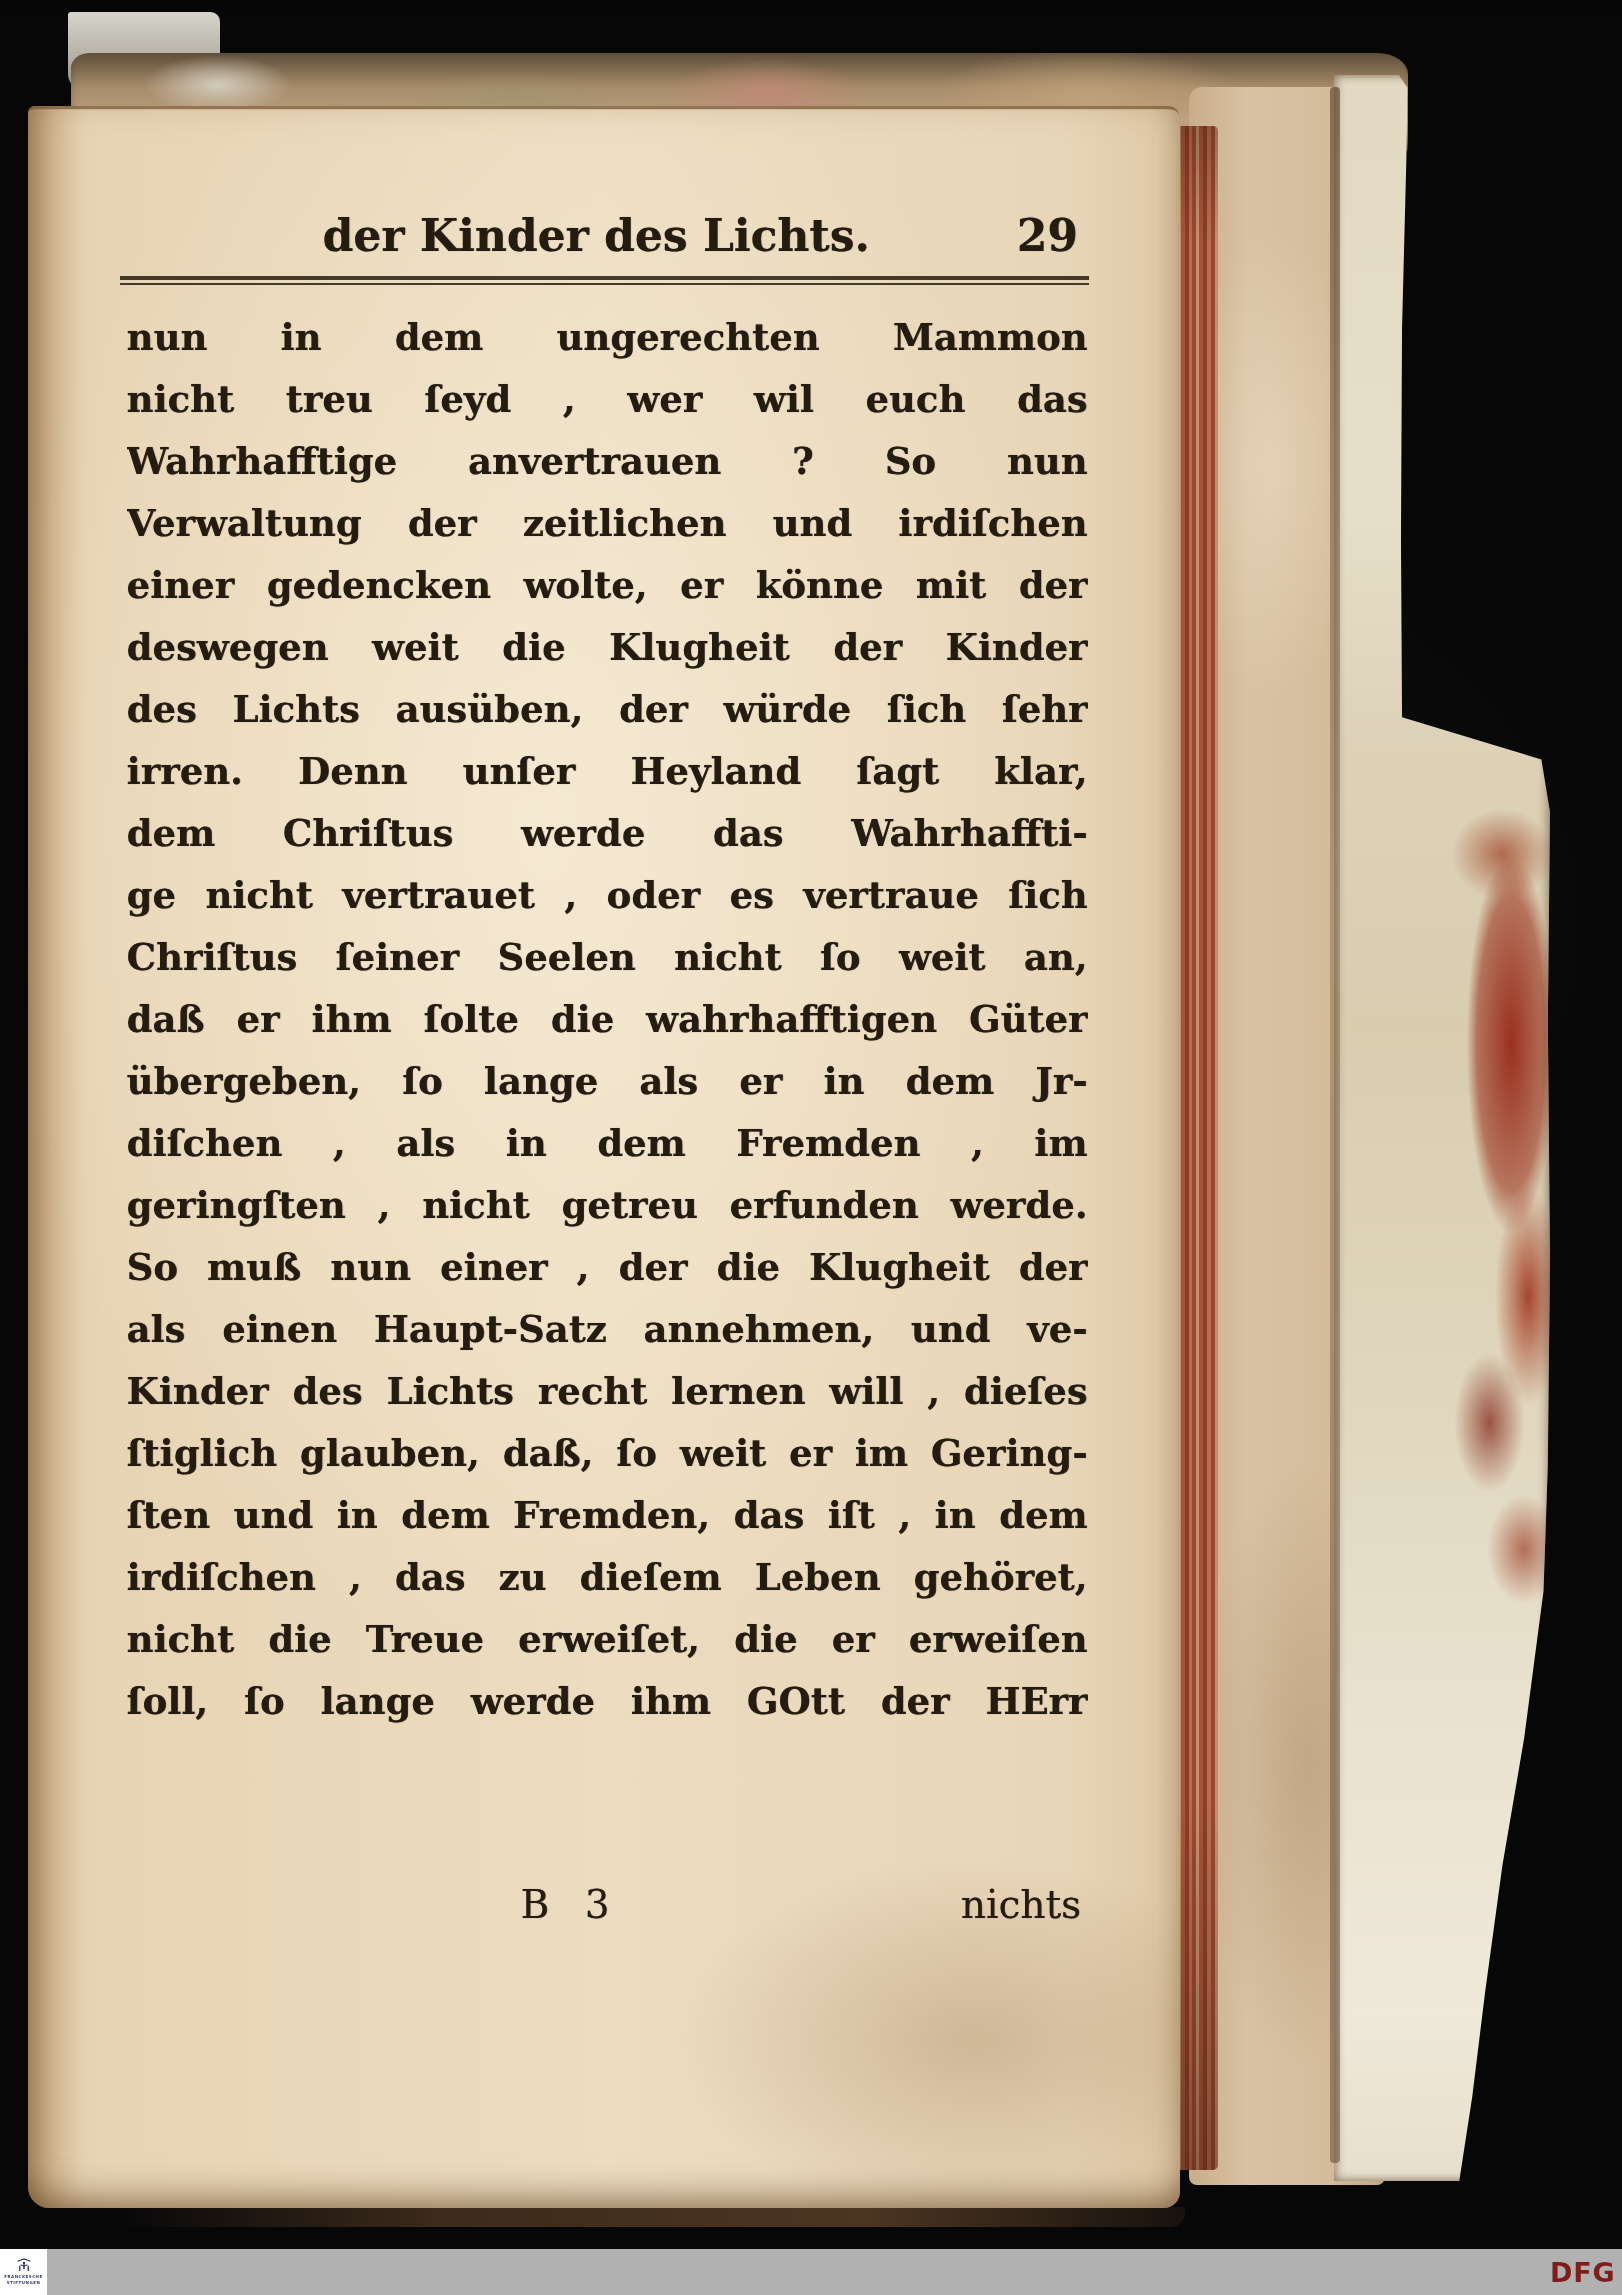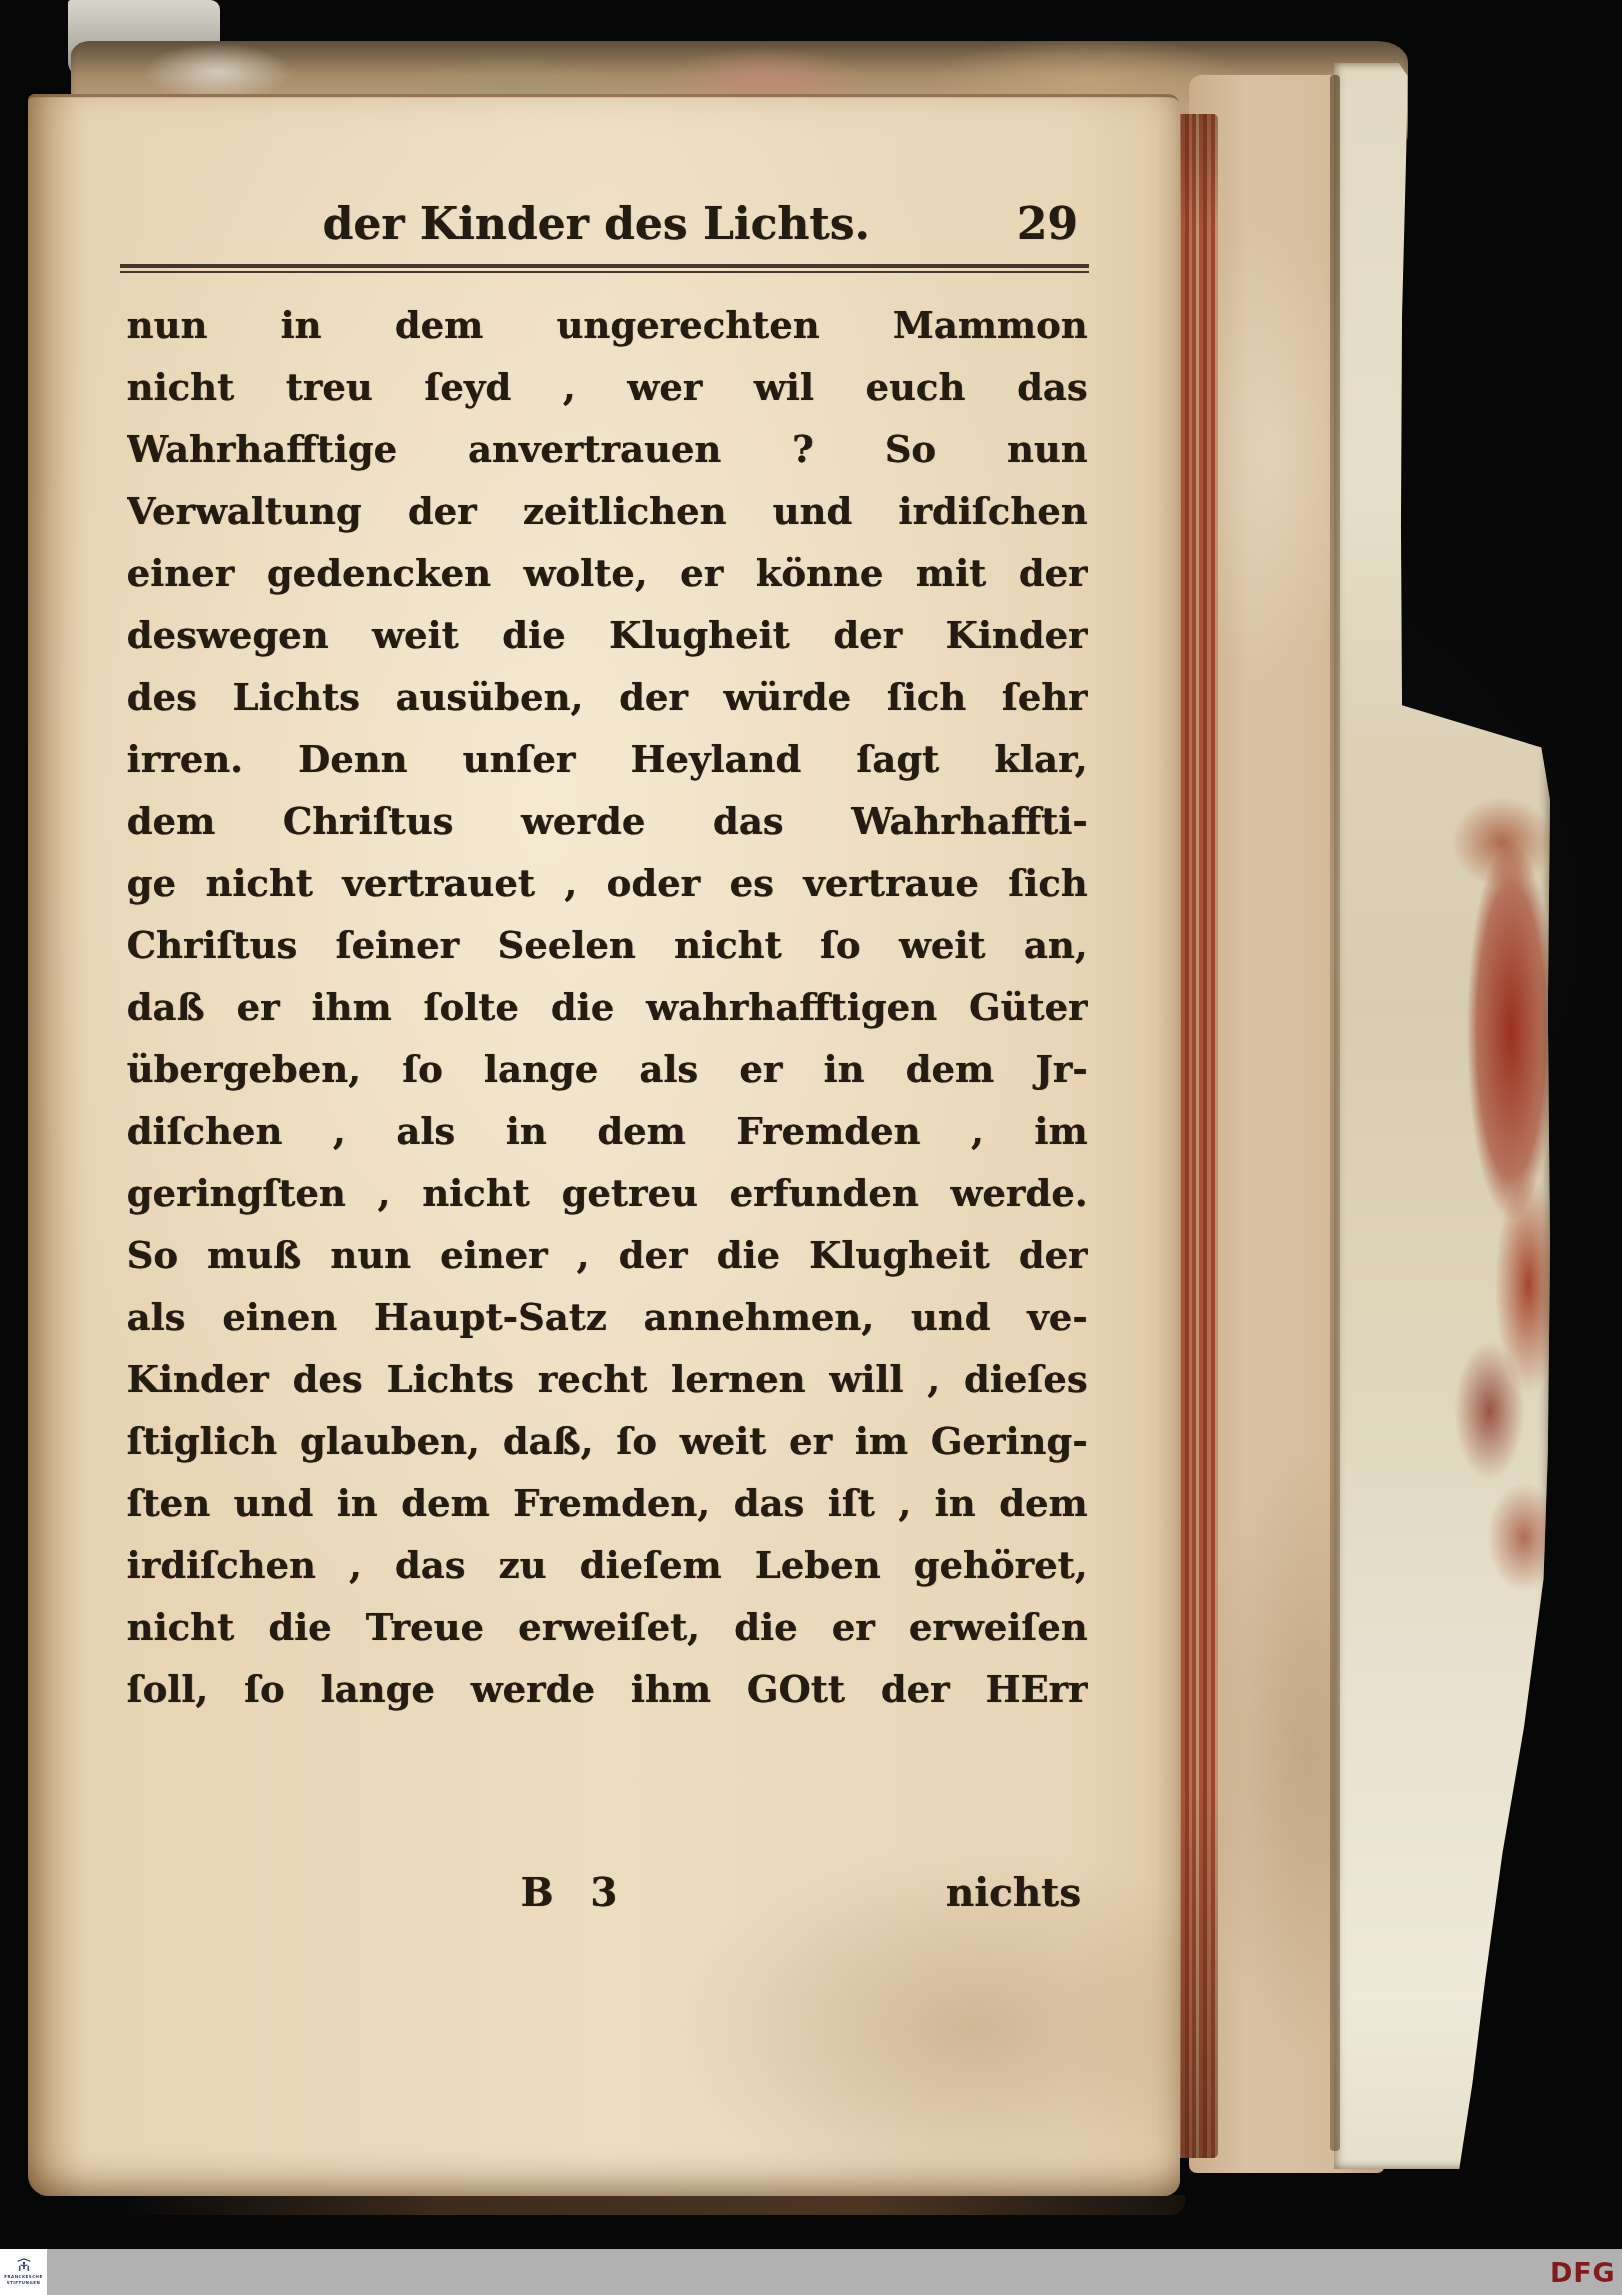--- a/index.html
+++ b/index.html
@@ -1,20 +1,20 @@
 <!DOCTYPE html>
 <html style="font-size:13px"><head>
 <meta charset="utf-8">
 <style>
   html,body{margin:0;padding:0;background:#060607;}
   body{width:1622px;height:2295px;position:relative;overflow:hidden;
        font-family:"DejaVu Serif", serif;}
   .stage{position:absolute;inset:0;background:
     radial-gradient(ellipse 1136px 730px at 55% 40%, rgba(30,30,34,.5), transparent 70%),
-    #070708;}
+    #070708; margin-top: 12px;}
 
   
   .top-edges{position:absolute;left:71px;top:41px;width:1337px;height:99px;
     border-radius:19.5px 31px 3.2px 0 / 14.6px 21px 3.2px 0;
     background:
       radial-gradient(ellipse 105px 42px at 11% 32%, rgba(216,211,198,.9), transparent 70%),
       radial-gradient(ellipse 138px 49px at 52% 42%, rgba(193,137,117,.85), transparent 72%),
       radial-gradient(ellipse 170px 58px at 33% 58%, rgba(152,150,110,.55), transparent 70%),
       radial-gradient(ellipse 211px 68px at 76% 46%, rgba(194,163,122,.85), transparent 75%),
       linear-gradient(180deg,#5f4e3a,#a78c6a 35%,#bda183 70%,#7d6144 100%);
@@ -76,21 +76,21 @@
   .header-row{position:absolute;top:104px;left:0;width:100%;height:58px;
     font-size:44px;font-weight:bold;}
   .header-title{position:absolute;left:50%;transform:translateX(-52%);white-space:nowrap;}
   .page-number{position:absolute;right:9.7px;top:0;}
   .rule{position:absolute;top:170px;left:-6.5px;width:calc(100% + 8px);height:3.2px;
     border-top:4.9px solid #32281a;border-bottom:2.4px solid #32281a;opacity:.9;}
   .lines{position:absolute;top:200px;left:0;width:100%;}
   .tl{height:62px;line-height:62px;font-size:37px;font-weight:bold;
     text-align:justify;text-align-last:justify;text-justify:inter-word;overflow:hidden;}
   .footer-row{position:absolute;top:1770px;left:0;width:100%;height:65px;
-    font-size:39px;font-weight:bold;line-height:57px;}
+    font-size:39px;font-weight:normal;line-height:57px;}
   .signature{position:absolute;left:41%;word-spacing:23px;}
   .catchword{position:absolute;right:6.5px;}
 
   
   .footer-band{position:absolute;left:0;bottom:0;width:100%;height:46px;background:#b1b1b1;}
   .logo-box{position:absolute;left:0;top:0;width:47px;height:46px;background:#ffffff;
     display:flex;flex-direction:column;align-items:center;justify-content:center;gap:0.8px;}
   .logo-text{font-family:"DejaVu Sans",sans-serif;font-size:4px;line-height:4.9px;
     letter-spacing:0.5px;color:#2c3a6b;font-weight:bold;text-align:center;white-space:nowrap;}
   .dfg{position:absolute;right:6.5px;top:50%;transform:translateY(-50%);

